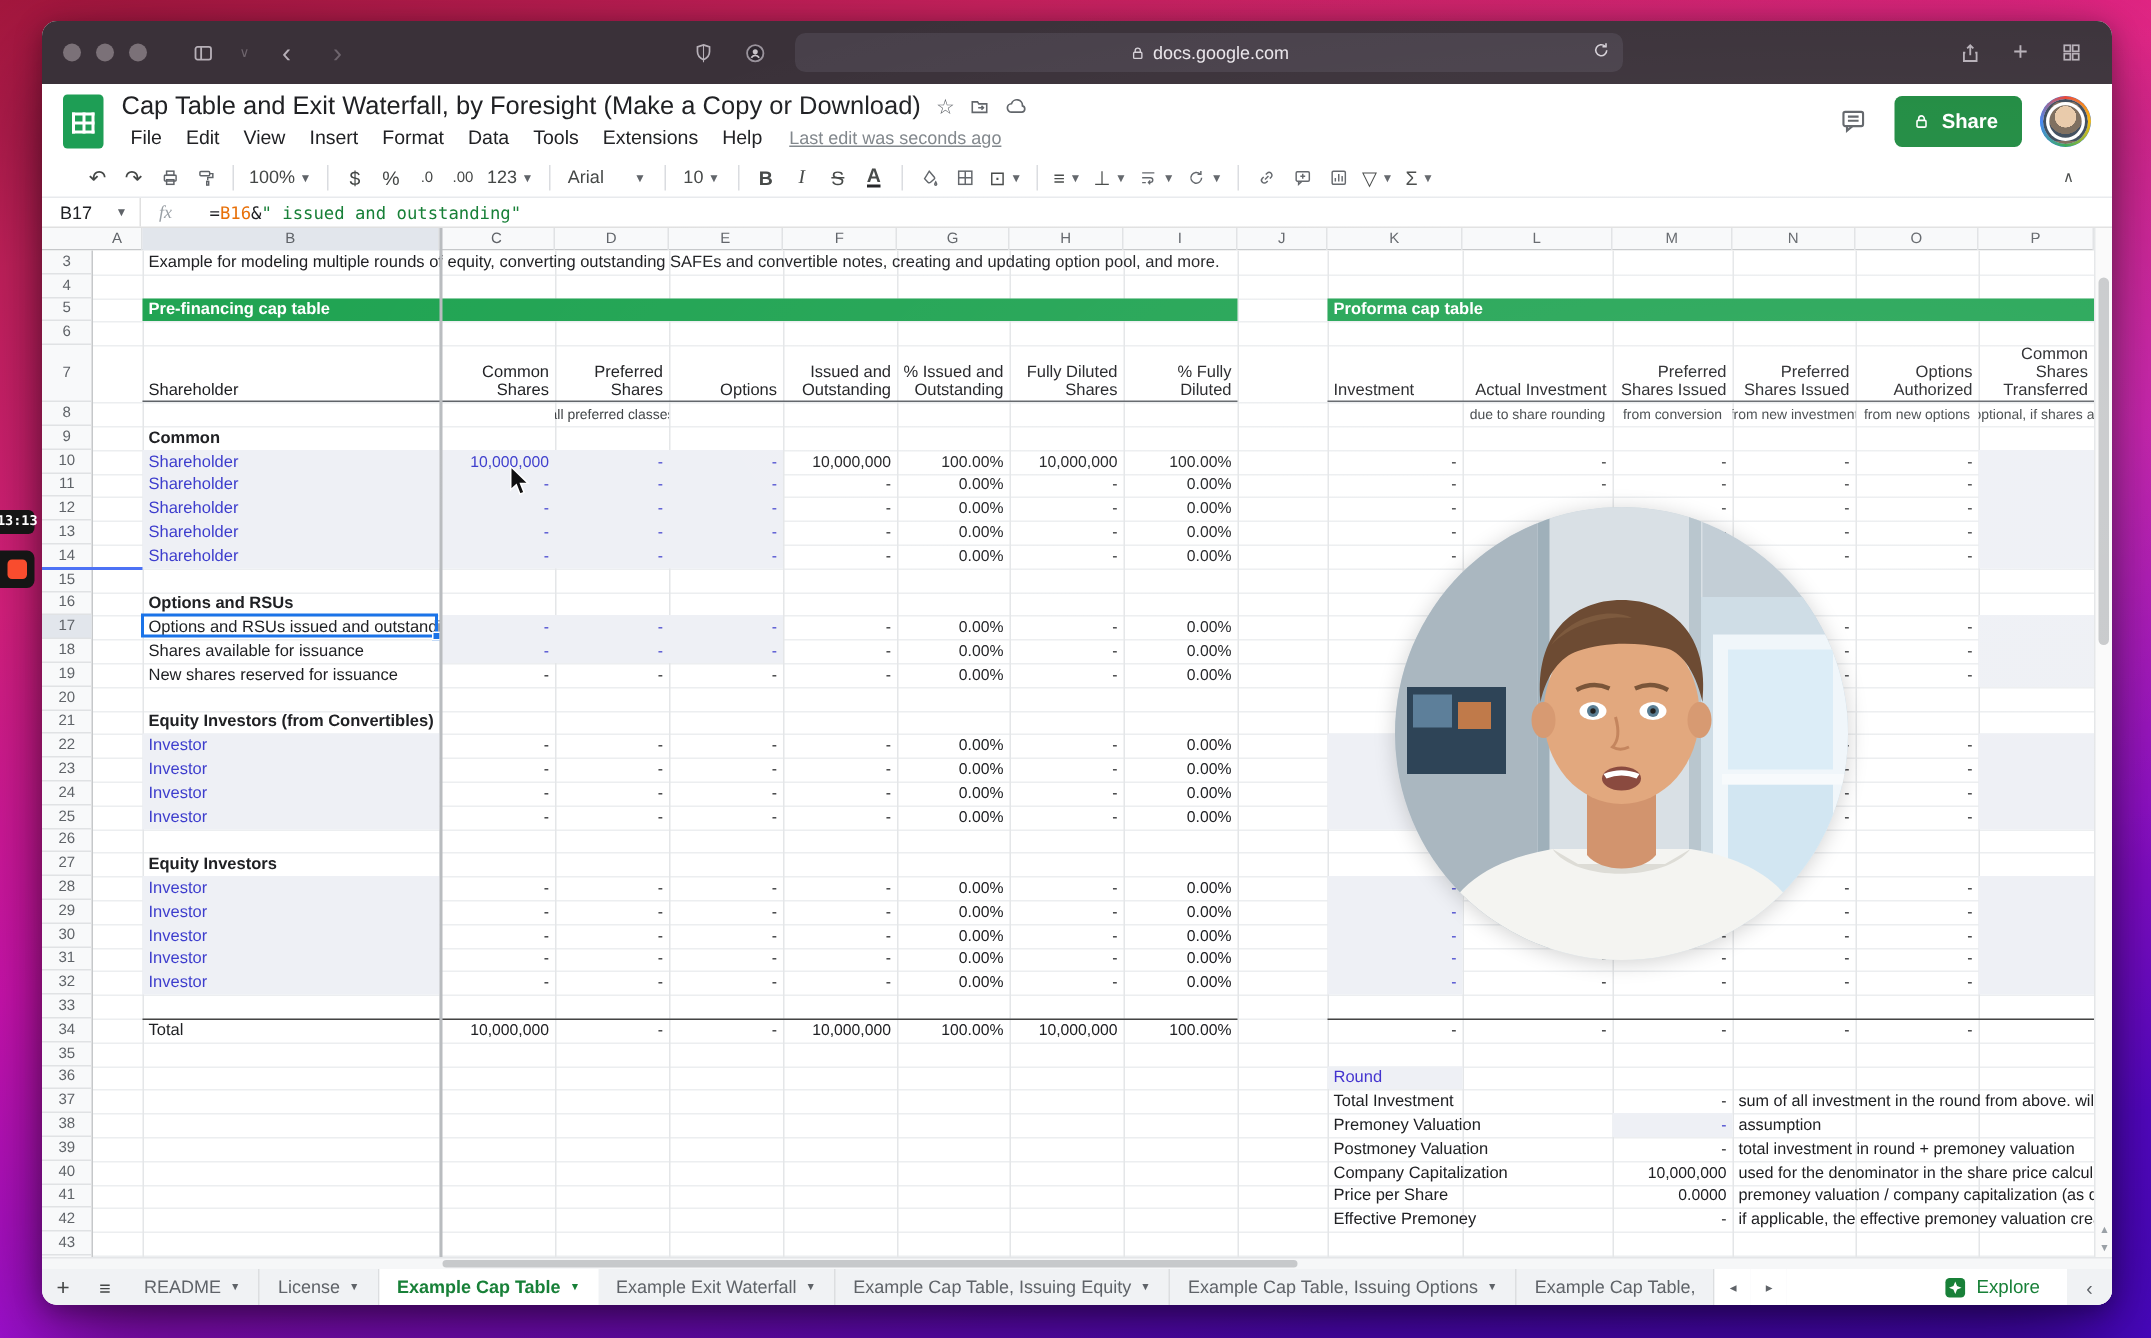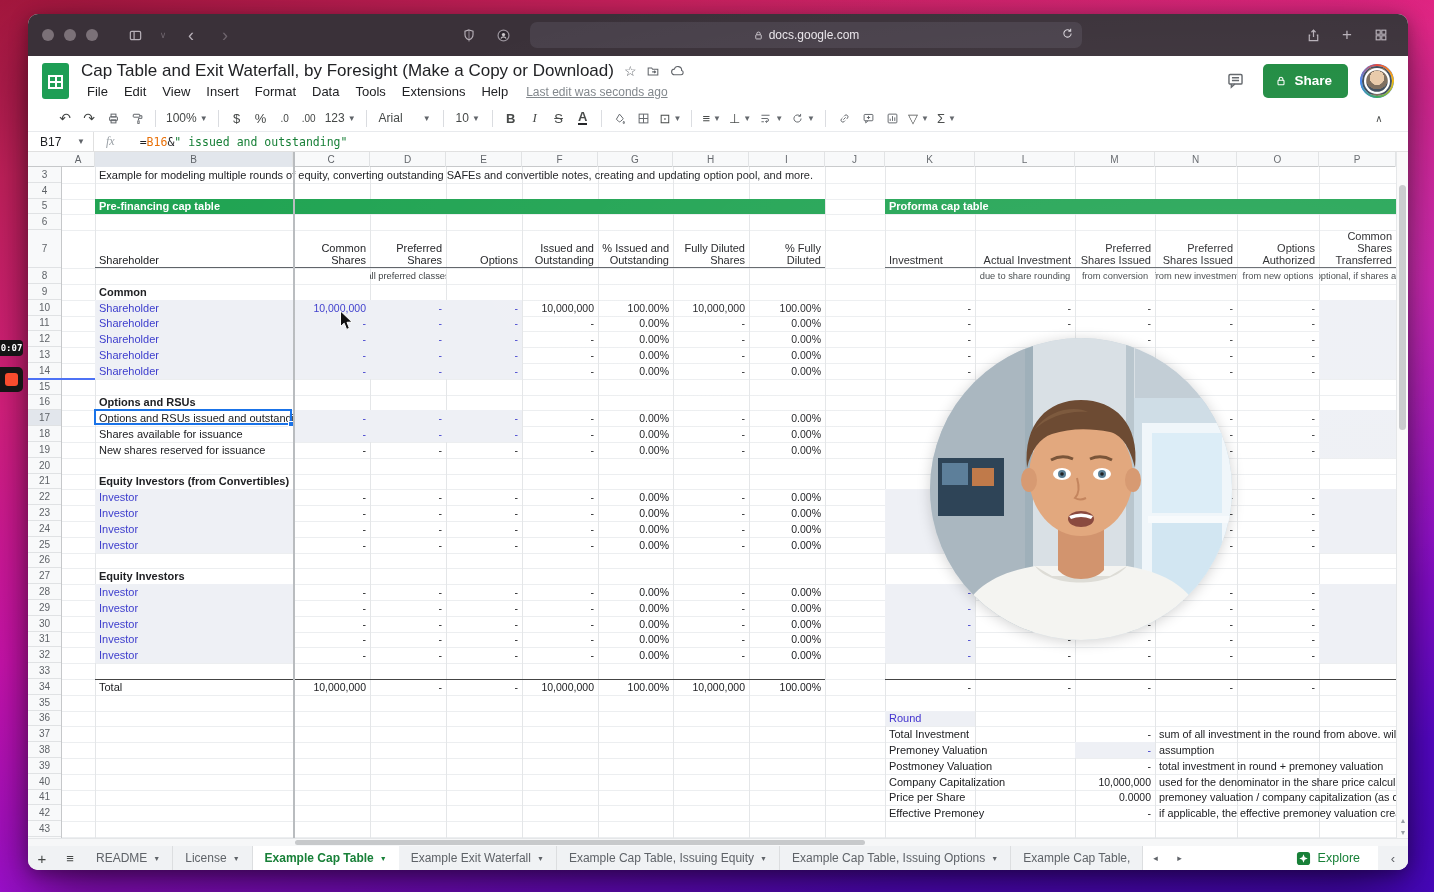--- a/index.html
+++ b/index.html
@@ -856,21 +856,21 @@
             <rect x="1" y="1" width="14" height="14" rx="3" fill="#188038"></rect>
             <path d="M8 3.5L9.3 6.7 12.5 8 9.3 9.3 8 12.5 6.7 9.3 3.5 8 6.7 6.7z" fill="#fff"></path>
           </svg>
           <span>Explore</span>
         </span>
         <span class="collapse-r">‹</span>
       </div>
   </div>
 
   <div class="recorder">
-    <div class="rec-time">0:07</div>
+    <div class="rec-time">13:13</div>
     <div class="rec-stop">
         <div class="sq"></div>
       </div>
   </div>
 
   <div class="webcam">
     <svg viewBox="0 0 302 302" width="302" height="302">
       <rect width="302" height="302" fill="#c3ced6"></rect>
       <rect x="0" y="0" width="95" height="302" fill="#aab7c0"></rect>
       <rect x="8" y="120" width="66" height="58" fill="#2e4457"></rect>

